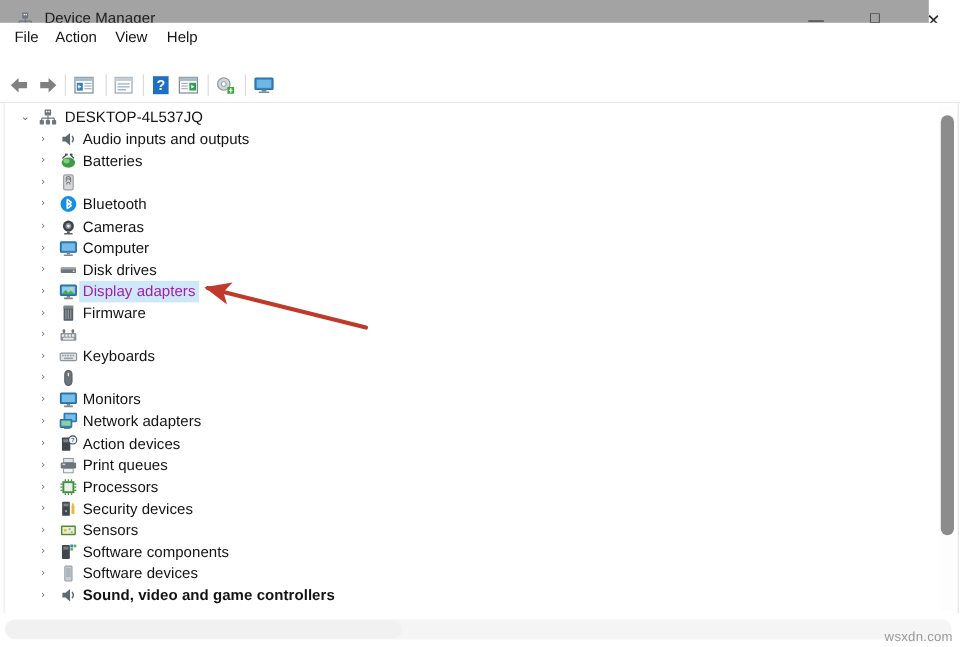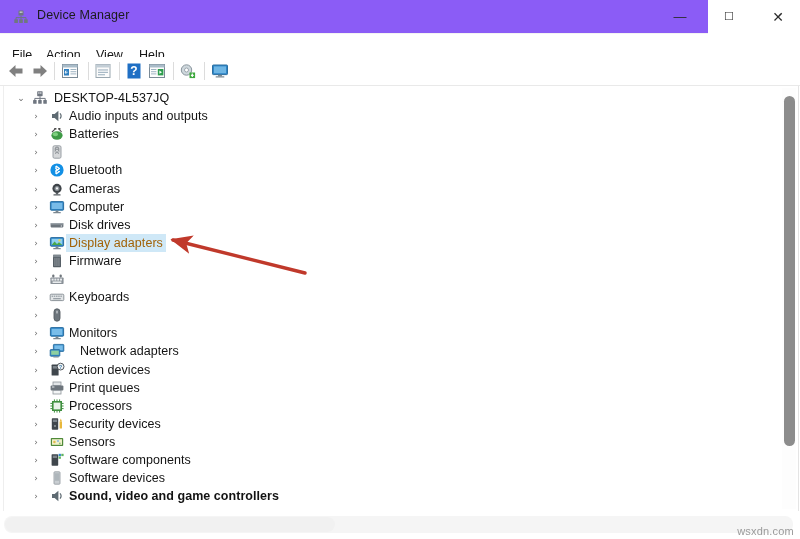--- a/index.html
+++ b/index.html
@@ -21,23 +21,24 @@
     left: 0; top: 0;
     width: 800px; height: 539px;
     background: #ffffff;
     box-sizing: border-box;
   }
 
   
   #titlebar {
     position: absolute;
     left: 0; top: 0;
-    width: 708px; height: 33px;
-    background: #8b5cf6;
+    width: 764px; height: 33px;
+    background: #a3a3a3;
     border-bottom: 1px solid #f3f3f3;
+    padding-left: 10px;
   }
   #app-icon {
     position: absolute;
     left: 13px; top: 9px;
     width: 16px; height: 16px;
   }
   #title-text {
     position: absolute;
     left: 37px; top: 8px;
     font-size: 12.5px;
@@ -57,21 +58,21 @@
   #btn-min { left: 657px; }
   #btn-max { left: 706px; }
   #btn-close { left: 755px; }
   #btn-min .glyph { font-size: 13px; line-height: 1; }
   #btn-max .glyph { font-size: 11px; line-height: 1; }
   #btn-close .glyph { font-size: 14px; line-height: 1; }
 
   
   #menubar {
     position: absolute;
-    left: 0; top: 43px;
+    left: 0; top: 19px;
     width: 800px; height: 24px;
     background: #ffffff;
   }
   .menu-item {
     position: absolute;
     top: 3px;
     height: 18px;
     font-size: 12.5px;
     color: #161616;
     padding: 0 4px;
@@ -136,21 +137,21 @@
     font-size: 12.5px;
     color: #131313;
     line-height: 18px;
     white-space: nowrap;
     letter-spacing: .05px;
   }
   .row-label.selected {
     background: #cfe8f7;
     padding: 0 3px;
     margin-left: -3px;
-    color: #a16207;
+    color: #a21caf;
   }
 
   
   #vscroll-track {
     position: absolute;
     right: 4px; top: 88px;
     width: 14px; height: 421px;
     background: #fdfdfd;
   }
   #vscroll-thumb {
@@ -430,21 +431,21 @@
       </div>
       <div class="tree-row" style="top: 256.4px;">
         <span class="chev" style="left: 26px; top: 3px;">›</span>
         <span class="row-icon" style="left: 45px; top: 1px;"><svg xmlns="http://www.w3.org/2000/svg" width="16" height="16" viewBox="0 0 16 16">
             <rect x="4.4" y="1.4" width="10.4" height="7" rx="0.7" fill="#2e86c8" stroke="#2a6e9f" stroke-width="0.9"></rect>
             <rect x="5.4" y="2.4" width="8.4" height="5" fill="#79bde9"></rect>
             <rect x="1.2" y="6.6" width="9.6" height="6.6" rx="0.7" fill="#2e86c8" stroke="#2a6e9f" stroke-width="0.9"></rect>
             <rect x="2.2" y="7.6" width="7.6" height="4.2" fill="#8ed0a0"></rect>
             <rect x="4.2" y="13.4" width="5.6" height="1.1" rx="0.4" fill="#7c8890"></rect>
           </svg></span>
-        <span class="row-label" style="left: 76px;">Network adapters</span>
+        <span class="row-label" style="left: 65px;">Network adapters</span>
       </div>
       <div class="tree-row" style="top: 274.5px;">
         <span class="chev" style="left: 26px; top: 3px;">›</span>
         <span class="row-icon" style="left: 45px; top: 1px;"><svg xmlns="http://www.w3.org/2000/svg" width="16" height="16" viewBox="0 0 16 16">
             <rect x="2.6" y="2.6" width="7" height="11" rx="0.7" fill="#3f464c"></rect>
             <rect x="3.8" y="4" width="4.6" height="2.6" fill="#7b838a"></rect>
             <circle cx="11.6" cy="4.6" r="3.4" fill="#f2f4f5" stroke="#3f464c" stroke-width="0.9"></circle>
             <text x="11.6" y="6.6" font-family="Liberation Sans, sans-serif" font-size="5" font-weight="bold" fill="#2a6e9f" text-anchor="middle">?</text>
           </svg></span>
         <span class="row-label" style="left: 65px;">Action devices</span>

